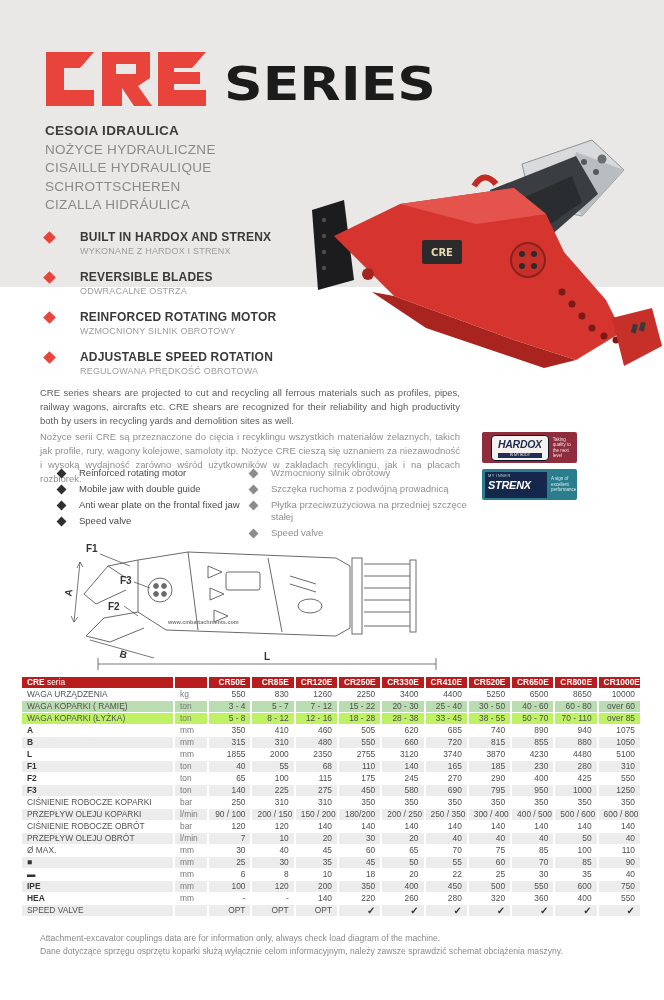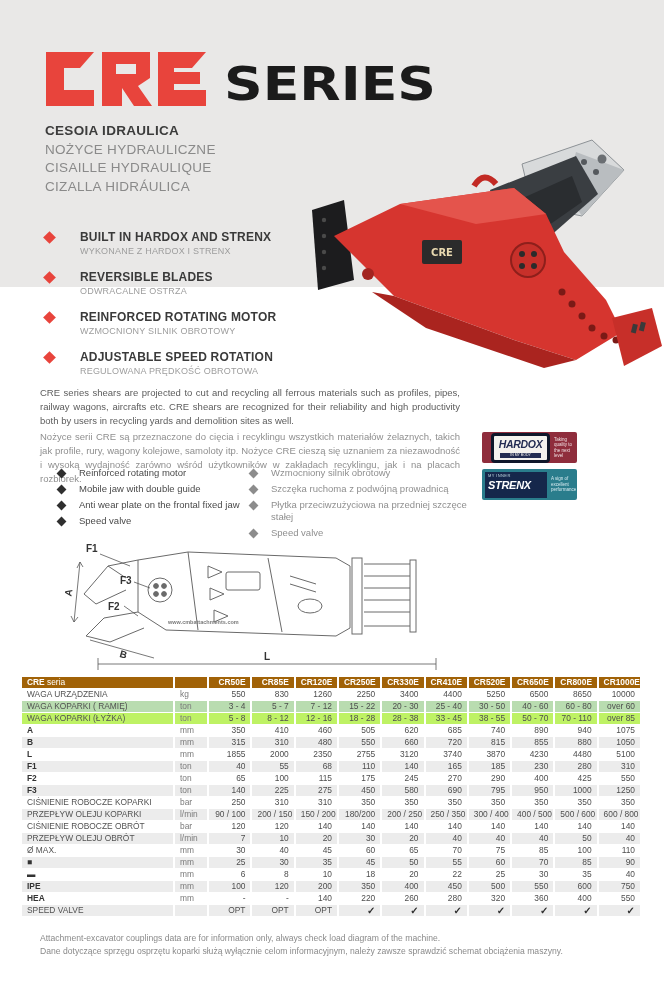--- a/index.html
+++ b/index.html
@@ -25,21 +25,21 @@
   
   .product-photo{position:absolute;left:276px;top:132px;width:386px;height:250px;}
 
   
   .desc{position:absolute;left:40px;width:420px;font-size:9.5px;line-height:14px;text-align:justify;}
   .desc-en{top:376px;color:#5c5c5c;}
   .desc-pl{top:420px;color:#8f8f8f;}
 
   
   .hardox{position:absolute;left:482px;top:432px;width:95px;height:31px;background:#8f2d3c;border-radius:2px;display:flex;align-items:center;}
-  .hardox-plate{background:#f4f2ee;border:3px solid #0f172a;border-radius:4px;margin-left:9px;width:60px;height:24px;position:relative;}
+  .hardox-plate{background:#f4f2ee;border:1px solid #0f172a;border-radius:4px;margin-left:9px;width:60px;height:24px;position:relative;}
   .hardox-word{display:block;font-size:10.5px;font-weight:700;font-style:italic;color:#232c52;text-align:center;line-height:17px;letter-spacing:-.3px;}
   .hardox-sub{display:block;background:#232c52;color:#f4f2ee;font-size:3.5px;text-align:center;line-height:5px;margin:0 6px;}
   .hardox-tag{color:#f0dfe2;font-size:4.5px;line-height:5.5px;width:26px;margin-left:4px;}
   .strenx{position:absolute;left:482px;top:469px;width:95px;height:31px;background:#2a7d8c;border-radius:2px;display:flex;align-items:center;}
   .strenx-plate{background:#15274b;margin-left:3px;width:56px;height:25px;padding:1px 3px 0 3px;}
   .strenx-sub{display:block;color:#bcd6de;font-size:4px;line-height:6px;letter-spacing:.4px;}
   .strenx-word{display:block;color:#ffffff;font-size:11px;font-weight:700;font-style:italic;line-height:13px;letter-spacing:-.3px;}
   .strenx-tag{color:#d8ecf1;font-size:4.5px;line-height:5.5px;width:26px;margin-left:4px;}
 
   
@@ -54,21 +54,21 @@
   .en .bl-label{color:#4a4a4a;}
   .pl .bl-label{color:#8f8f8f;}
 
   
   .diagram{position:absolute;left:38px;top:532px;width:430px;height:140px;}
 
   
   .spec-table-wrap{position:absolute;left:20px;top:676px;width:626px;}
   table.spec{border-collapse:separate;border-spacing:2px 1px;table-layout:fixed;width:622px;font-size:8.4px;}
   table.spec th, table.spec td{padding:0 5px;height:11px;line-height:11px;overflow:hidden;white-space:nowrap;}
-  th.hd{background:#a16207;color:#ffffff;font-weight:700;text-align:right;height:14px;line-height:14px;}
+  th.hd{background:#b91c1c;color:#ffffff;font-weight:700;text-align:right;height:14px;line-height:14px;}
   th.hd-title{text-align:left;font-weight:400;}
   th.hd-title b{font-weight:700;}
   td.lbl{text-align:left;color:#525252;}
   td.lbl.bold{font-weight:700;color:#333333;}
   td.unit{text-align:left;color:#7a7a7a;padding-left:3px;}
   td.val{text-align:right;color:#4e4e4e;}
   tr.plain td{background:#ffffff;}
   tr.shade td{background:#ececec;}
   tr.green td{background:#b9dcb0;}
   tr.yellow td{background:#bef264;}
@@ -93,20 +93,21 @@
         <path d="M114 2 H162 L148 18 H130 V22 H156 V34 H130 V40 H162 V56 H114 Z"></path>
       </g>
       <text x="180" y="50" textLength="212" lengthAdjust="spacingAndGlyphs" font-family="DejaVu Sans, sans-serif" font-size="47" font-weight="bold" fill="#1b1b1b">SERIES</text>
     </svg>
   </div>
 
   <div class="titles">
     <div>CESOIA IDRAULICA</div>
     <div>NOŻYCE HYDRAULICZNE</div>
     <div>CISAILLE HYDRAULIQUE</div>
+    <div>SCHROTTSCHEREN</div>
     <div>CIZALLA HIDRÁULICA</div>
   </div>
 
   <div class="key-features">
       <div class="kf-item">
         <span class="kf-diamond"></span>
         <div class="kf-text">
           <b>BUILT IN HARDOX AND STRENX</b>
           <span>WYKONANE Z HARDOX I STRENX</span>
         </div>

